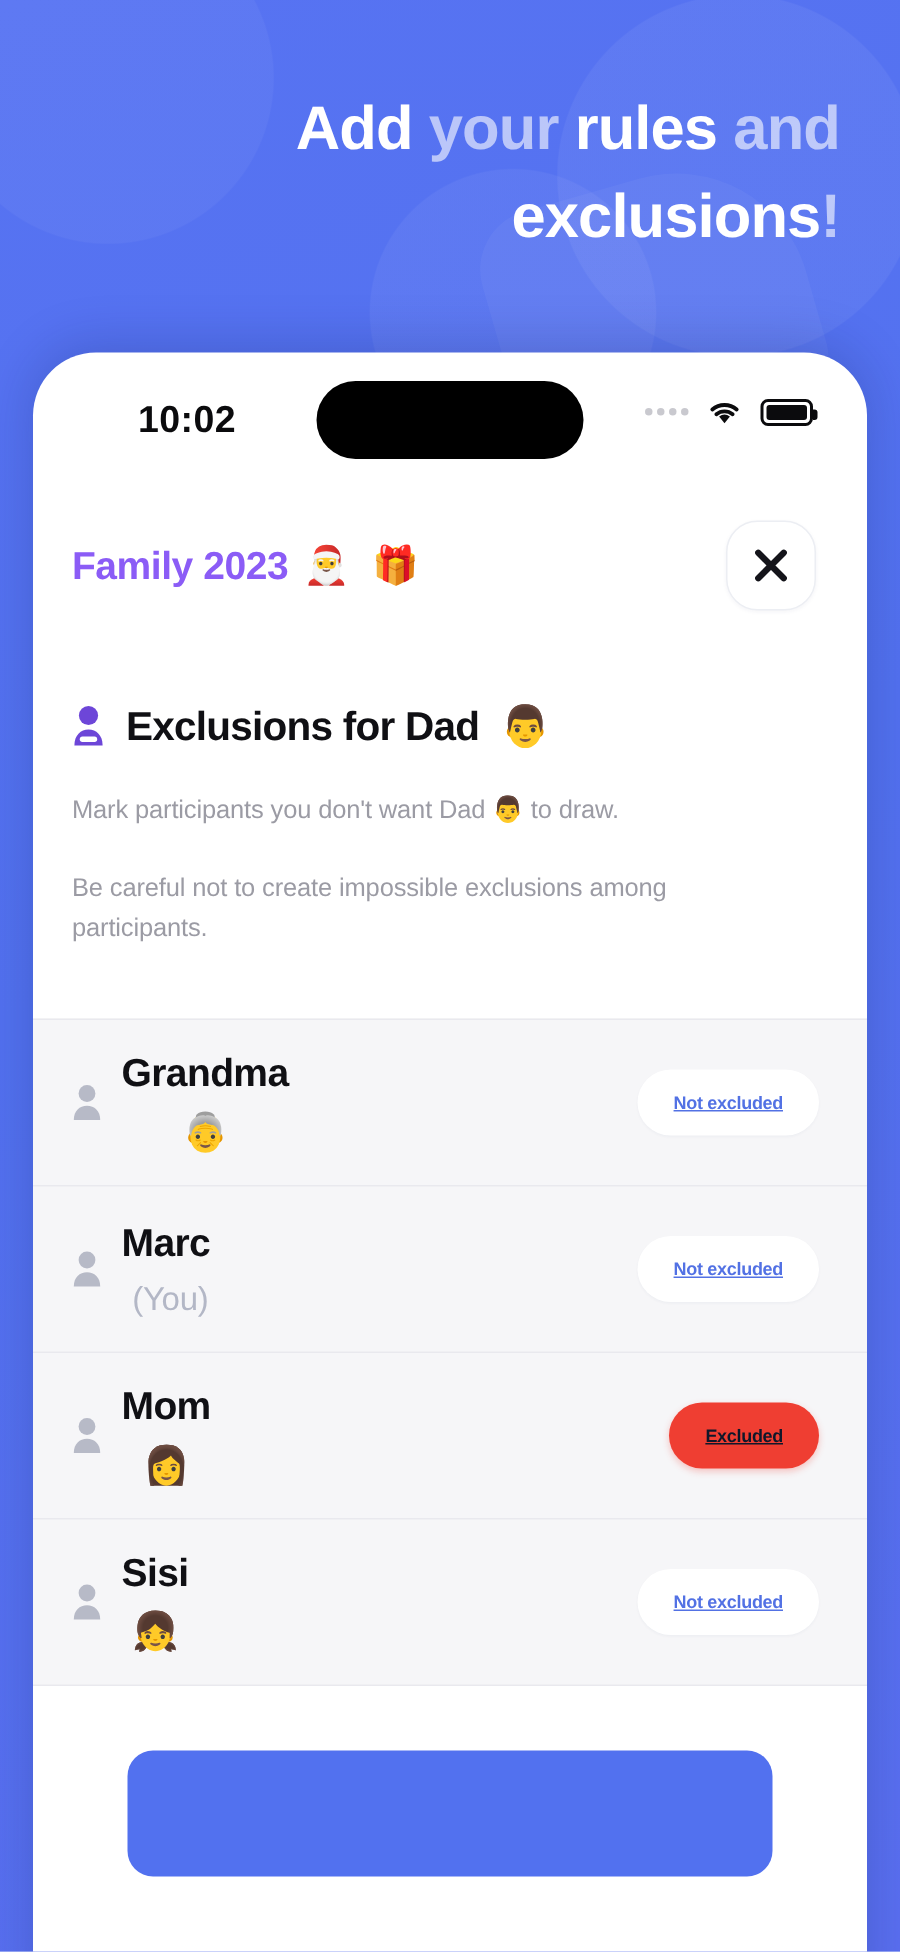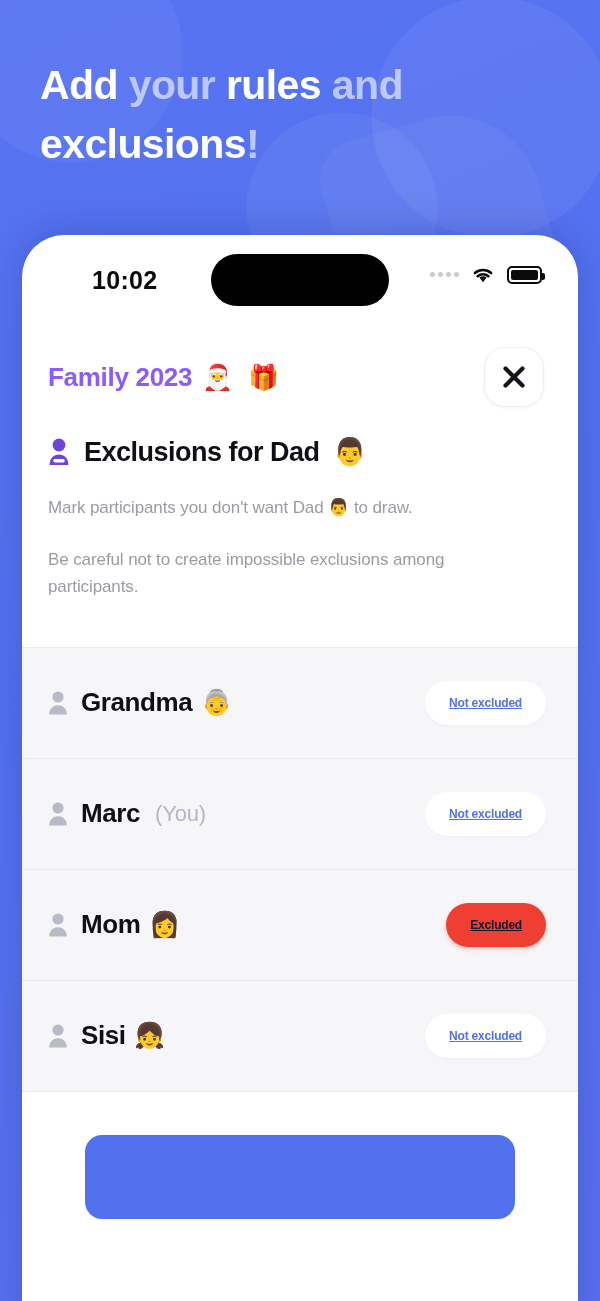--- a/index.html
+++ b/index.html
@@ -24,21 +24,21 @@
     content:"";
     position:absolute; left:330px; top:120px; width:210px; height:170px;
     background:rgba(255,255,255,0.045);
     border-radius:40px 90px 30px 80px;
     transform:rotate(-16deg);
   }
 
   
   .headline{
     position:absolute; top:56px; left:0; right:0;
-    text-align:left;
+    text-align:right;
     font-size:41px;
     font-weight:bold;
     line-height:1.44;
     letter-spacing:-0.6px;
     color:#ffffff;
     padding:0 40px;
     z-index:3;
   }
   .headline .dim{ color:rgba(255,255,255,0.60); }
 
@@ -109,20 +109,21 @@
   }
   .close-btn svg{ display:block; }
 
   
   .intro{ padding:22px 26px 34px 26px; }
   .intro-title{
     display:flex; align-items:center; gap:14px;
     font-size:27px; font-weight:bold; color:#101014;
     letter-spacing:-0.5px;
     margin-bottom:26px;
+    margin-top:32px;
   }
   .person-minus-icon{ width:22px; height:30px; flex:none; display:block; }
   .intro-p{
     font-size:17px; line-height:1.62; color:#9b9ba4;
     letter-spacing:-0.1px;
     margin-bottom:24px;
     max-width:470px;
   }
   .intro-p:last-child{ margin-bottom:12px; }
 
@@ -135,21 +136,21 @@
     display:flex; align-items:center; justify-content:space-between;
     height:111px;
     padding:0 32px 0 26px;
     border-bottom:1px solid #e9e9ee;
     cursor:pointer;
   }
   .row-left{ display:flex; align-items:center; gap:13px; }
   .row-person-icon{ width:20px; height:26px; flex:none; display:block; }
   .row-name{
     font-size:26px; font-weight:bold; color:#101014; letter-spacing:-0.4px;
-    display:flex; align-items:center; gap:9px; white-space:nowrap;
+    display:flex; align-items:center; gap:9px; white-space:nowrap;flex-direction:column;
   }
   .row-name .emoji{ font-size:25px; }
   .you-tag{ font-size:22px; font-weight:normal; color:#b3b7c6; margin-left:6px; letter-spacing:-0.2px; }
   .status-pill{
     border:none; cursor:pointer;
     font-family:inherit;
     font-size:12px; font-weight:bold; letter-spacing:-0.2px;
     border-radius:30px;
     padding:15px 24px;
     white-space:nowrap;

